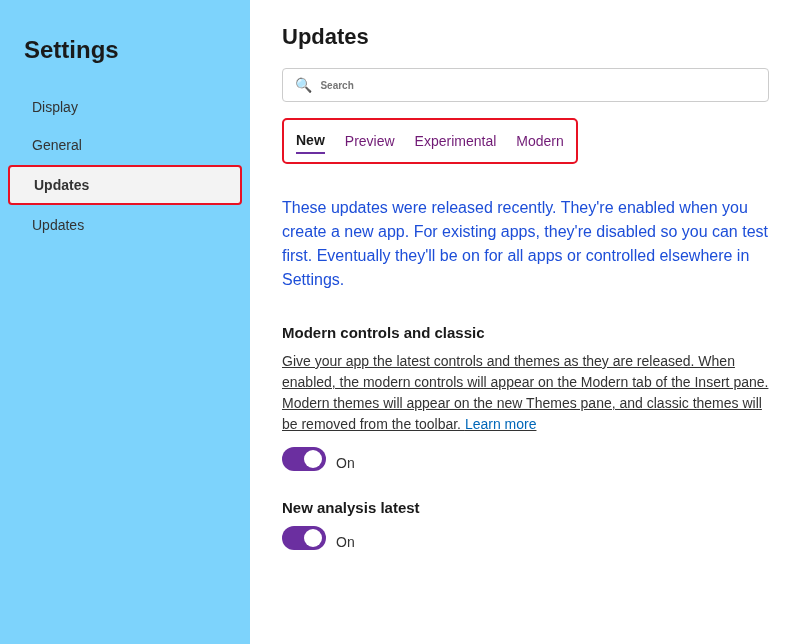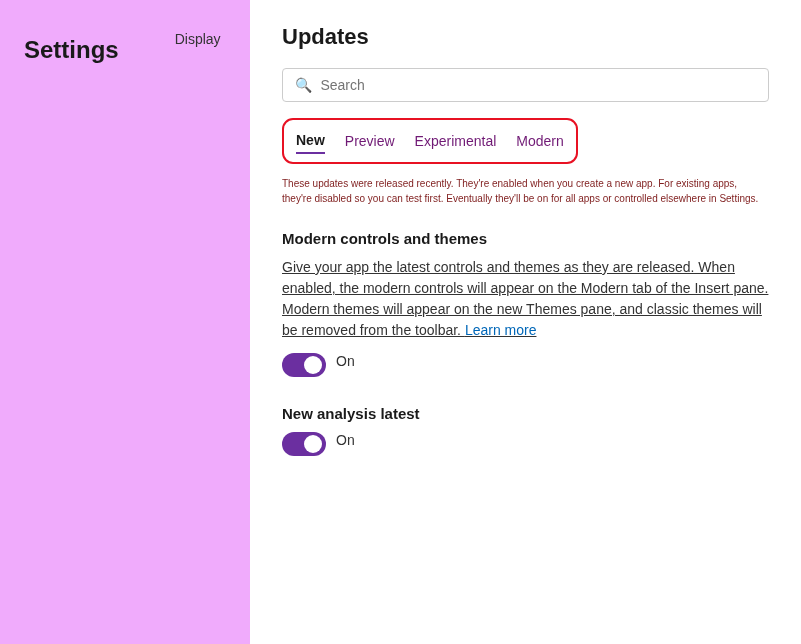--- a/index.html
+++ b/index.html
@@ -9,24 +9,24 @@
       display: flex;
       width: 801px;
       height: 644px;
       overflow: hidden;
     }
 
     
     .sidebar {
       width: 250px;
       min-width: 250px;
-      background: #f0abfc;
+      background: #7dd3fc;
       padding: 20px 0;
       display: flex;
-      flex-direction: row;
+      flex-direction: column;
     }
     .sidebar-title {
       font-size: 24px;
       font-weight: 600;
       padding: 16px 24px 24px 24px;
       color: #1a1a1a;
     }
     .sidebar-item {
       padding: 10px 24px;
       font-size: 14px;
@@ -69,57 +69,58 @@
       width: 100%;
     }
     .search-icon {
       color: #666;
       margin-right: 8px;
       font-size: 14px;
     }
     .search-input {
       border: none;
       outline: none;
-      font-size: 14px;
+      font-size: 10px;
       color: #a21caf;
       flex: 1;
       background: transparent;
+      font-weight: bold;
     }
 
     
     .tabs-container {
       display: flex;
       gap: 0;
       border: 2px solid #e81123;
-      border-radius: 11px;
+      border-radius: 5px;
       padding: 8px 12px;
-      margin-bottom: 12px;
+      margin-bottom: 32px;
       width: fit-content;
       align-items: center;
       gap: 20px;
     }
     .tab-item {
       font-size: 14px;
       color: #701a75;
       cursor: pointer;
       padding: 4px 0;
       white-space: nowrap;
     }
     .tab-item.active {
       font-weight: 700;
       color: #1a1a1a;
       border-bottom: 2px solid #6b2fa0;
     }
 
     
     .description-text {
-      font-size: 10px;
-      color: #7f1d1d;
+      font-size: 16px;
+      color: #1d4ed8;
       line-height: 1.5;
-      margin-bottom: 24px;
+      margin-bottom: 32px;
     }
 
     
     .feature-section {
       margin-bottom: 28px;
     }
     .feature-title {
       font-size: 15px;
       font-weight: 700;
       color: #1a1a1a;
@@ -133,21 +134,21 @@
       text-decoration: underline;
     }
     .feature-description a {
       color: #0067b8;
       text-decoration: none;
     }
 
     
     .toggle-container {
       display: flex;
-      align-items: flex-start;
+      align-items: flex-end;
       gap: 10px;
     }
     .toggle-switch {
       position: relative;
       width: 44px;
       height: 24px;
       cursor: pointer;
     }
     .toggle-switch input {
       opacity: 0;
@@ -217,21 +218,21 @@
       <span>Experimental</span>
     </div>
     <div class="tab-item">
       <span>Modern</span>
     </div>
   </div>
 
   <p class="description-text">These updates were released recently. They're enabled when you create a new app. For existing apps, they're disabled so you can test first. Eventually they'll be on for all apps or controlled elsewhere in Settings.</p>
 
   <div class="feature-section">
-    <div class="feature-title">Modern controls and themes</div>
+    <div class="feature-title">Modern controls and classic</div>
     <p class="feature-description">
       <span>Give your app the latest controls and themes as they are released. When enabled, the modern controls will appear on the Modern tab of the Insert pane. Modern themes will appear on the new Themes pane, and classic themes will be removed from the toolbar. </span><a href="#">Learn more</a>
     </p>
     <div class="toggle-container">
       <label class="toggle-switch">
         <input type="checkbox" checked="" style="">
         <span class="toggle-slider"></span>
       </label>
       <span class="toggle-label">On</span>
     </div>

